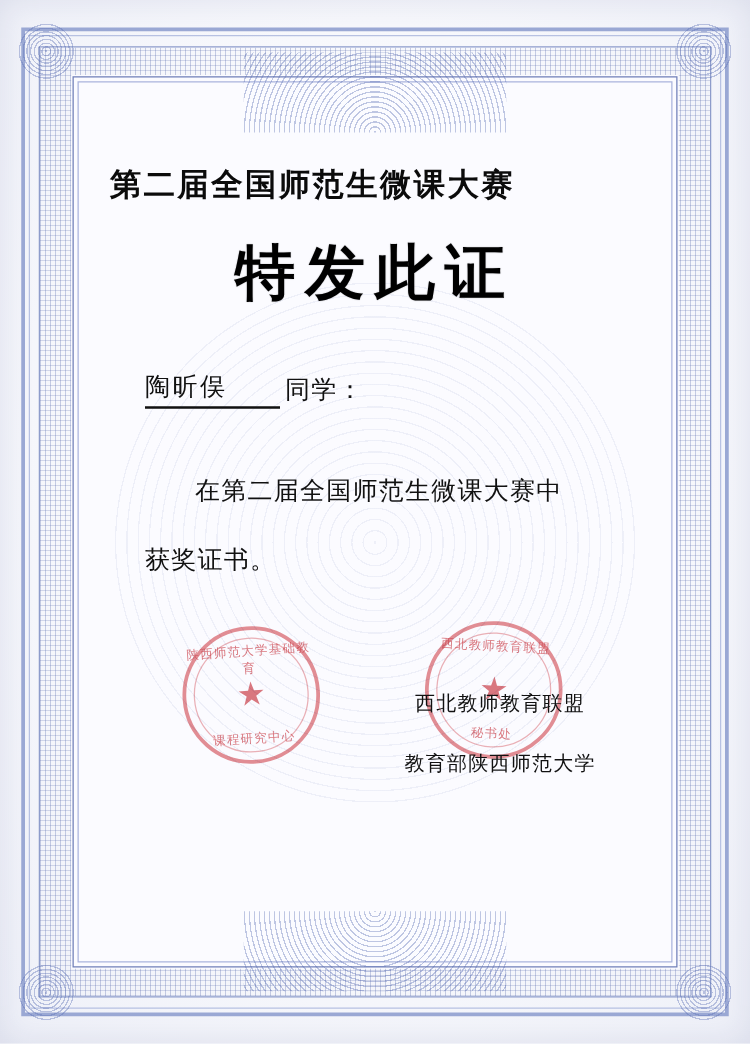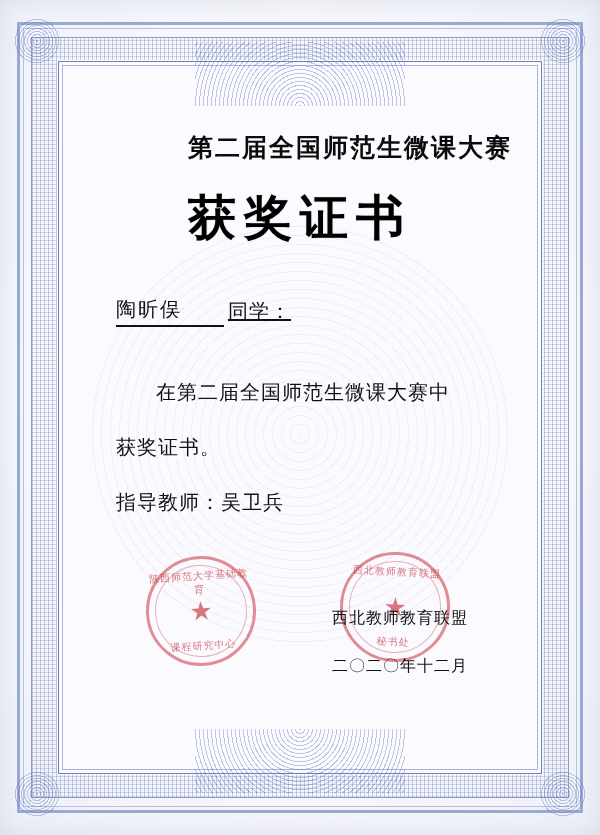--- a/index.html
+++ b/index.html
@@ -130,21 +130,21 @@
   
   .content {
     position: absolute;
     left: 66px; top: 69px; right: 66px; bottom: 69px;
     box-sizing: border-box;
     padding: 62px 22px 0 22px;
     color: #111;
   }
 
   .title-main {
-    text-align: right;
+    text-align: left;
     font-family: Liberation Mono, monospace;
     font-size: 25px;
     font-weight: 700;
     letter-spacing: 2px;
     color: #0b0b0b;
     margin: 0;
   }
 
   .title-big {
     text-align: center;
@@ -170,21 +170,20 @@
     min-width: 108px;
     text-align: left;
     border-bottom: 2px solid #111;
     padding-bottom: 2px;
     letter-spacing: 2px;
   }
   .recipient-suffix {
     padding-left: 4px;
     padding-bottom: 2px;
     letter-spacing: 1px;
-    text-decoration: underline;
   }
 
   .body-para {
     font-family: "DejaVu Serif", "Liberation Serif", serif;
     font-size: 20px;
     line-height: 1.95;
     margin: 16px 0 0 0;
     padding-left: 28px;
     letter-spacing: 1px;
   }
@@ -286,32 +285,31 @@
 
   <div class="medallion top"></div>
   <div class="medallion bottom"></div>
 
   <div class="watermark"></div>
 
   <div class="content">
 
     <h2 class="title-main">第二届全国师范生微课大赛</h2>
 
-    <h1 class="title-big">获奖证书</h1>
+    <h1 class="title-big">特发此证</h1>
 
     <div class="recipient-line">
       <span class="recipient-name">陶昕俣</span>
       <span class="recipient-suffix">同学：</span>
     </div>
 
     <p class="body-para indent">在第二届全国师范生微课大赛中</p>
 
     <p class="body-para">获奖证书。</p>
 
-    <p class="body-para">指导教师：吴卫兵</p>
 
 
     <div class="signature-area">
 
       <div class="seal seal-left">
         <div class="seal-ring"></div>
         <div class="seal-text top">陕西师范大学基础教育</div>
         <div class="seal-star">★</div>
         <div class="seal-text bottom">课程研究中心</div>
       </div>
@@ -319,18 +317,18 @@
       <div class="seal seal-right">
         <div class="seal-ring"></div>
         <div class="seal-text top">西北教师教育联盟</div>
         <div class="seal-star">★</div>
         <div class="seal-text bottom">秘书处</div>
       </div>
 
 
       <div class="org-right">西北教师教育联盟</div>
 
-      <div class="date-line">二〇二〇年十二月</div>
+      <div class="date-line">教育部陕西师范大学</div>
 
     </div>
 
   </div>
 </div>
 
 </body></html>

